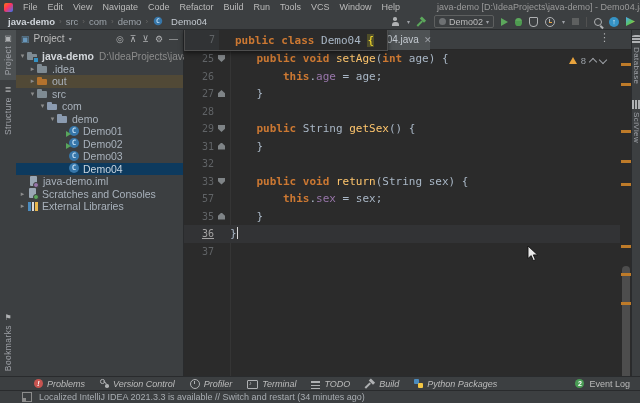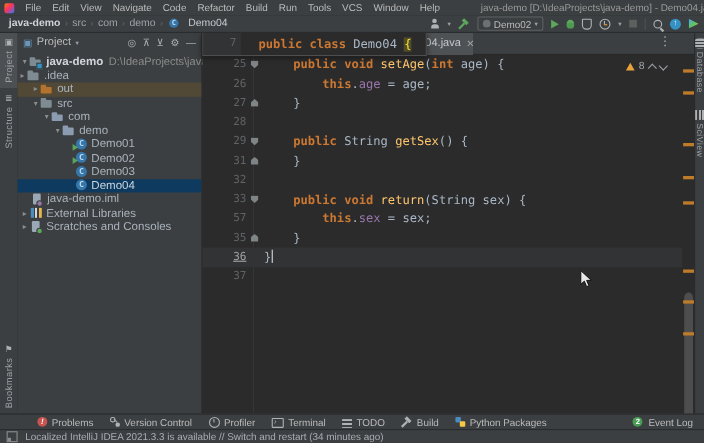--- a/index.html
+++ b/index.html
@@ -91,21 +91,21 @@
   #tab-close{color:#9DA0A6;font-size:9px;}
   #tab-kebab{position:absolute;right:22px;top:2px;color:#AFB1B3;font-size:11px;}
   #context-popup{position:absolute;left:0;top:0;width:204px;height:22px;background:#2B2B2B;border:1px solid #4E4E4E;box-shadow:0 2px 5px rgba(0,0,0,.55);display:flex;align-items:center;z-index:10;font-family:"DejaVu Sans Mono",monospace;font-size:11px;box-sizing:border-box;}
   #context-popup .pnum{width:30px;text-align:right;color:#606366;font-size:10px;flex:none;background:#313335;align-self:stretch;line-height:20px;padding-right:4px;}
   #context-popup .pcode{padding-left:16px;white-space:pre;}
   
   #code{position:absolute;left:0;top:21px;width:436px;bottom:0;font-family:"DejaVu Sans Mono",monospace;font-size:11px;}
   #code::before{content:"";position:absolute;left:46px;top:0;bottom:0;width:1px;background:#353535;}
   .code-line{position:relative;height:17.5px;line-height:17.5px;display:flex;}
   .code-line.current{background:#323335;}
-  .ln{display:inline-block;width:30px;text-align:right;color:#606366;font-size:10px;flex:none;margin-left:10px;}
+  .ln{display:inline-block;width:30px;text-align:right;color:#606366;font-size:10px;flex:none;}
   .code-line.current .ln{color:#A4A3A3;text-decoration:underline;}
   .fold-col{width:16px;flex:none;position:relative;}
   .fold{position:absolute;left:4px;top:5px;width:7px;height:7px;background:#7F8487;}
   .fold.open{clip-path:polygon(0 0,100% 0,100% 55%,50% 100%,0 55%);}
   .fold.close{clip-path:polygon(50% 0,100% 45%,100% 100%,0 100%,0 45%);}
   .code-text{white-space:pre;color:#A9B7C6;}
   .s-k{color:#CC7832;font-weight:bold;}
   .s-m{color:#FFC66D;}
   .s-f{color:#9876AA;}
   .s-t{color:#A9B7C6;}
@@ -132,21 +132,21 @@
   .ic-profiler2{border:1px solid #AFB1B3;border-radius:50%;width:8px;height:8px;}
   .ic-profiler2::before{content:"";position:absolute;left:3.5px;top:1.5px;width:1px;height:3px;background:#AFB1B3;}
   .ic-terminal{border:1px solid #AFB1B3;border-radius:1px;width:9px;height:7px;top:1px;}
   .ic-terminal::before{content:"›";position:absolute;left:1px;top:-1px;font-size:7px;color:#AFB1B3;line-height:7px;}
   .ic-todo{background:repeating-linear-gradient(180deg,#AFB1B3 0 1.5px,transparent 1.5px 3.5px);height:8px;top:1px;}
   .ic-python::before{content:"";position:absolute;left:0;top:0;width:5px;height:5px;background:#4B8BBE;border-radius:1px;}
   .ic-python::after{content:"";position:absolute;right:0;bottom:0;width:5px;height:5px;background:#F5C744;border-radius:1px;}
   #event-log{margin-left:auto;display:flex;align-items:center;gap:5px;padding-right:10px;}
   #event-badge{width:9px;height:9px;border-radius:50%;background:#499C54;color:#FFF;font-size:7px;line-height:9px;text-align:center;font-weight:bold;}
   
-  #statusbar{position:absolute;left:0;top:390px;width:640px;height:13px;background:#3C3F41;border-top:1px solid #292B2D;display:flex;align-items:center;font-size:9px;color:#A8ADB2;box-sizing:border-box;padding:0 6px;}
+  #statusbar{position:absolute;left:0;top:390px;width:640px;height:13px;background:#3C3F41;border-top:1px solid #292B2D;display:flex;align-items:center;font-size:9px;color:#A8ADB2;box-sizing:border-box;padding:0 22px;}
   .ic-toolwin{width:8px;height:8px;border:1px solid #8C8C8C;position:relative;}
   .ic-toolwin::before{content:"";position:absolute;left:0;bottom:0;width:3px;height:3px;background:#8C8C8C;}
   #status-msg{margin-left:7px;white-space:nowrap;}
   #status-right{margin-left:auto;display:flex;align-items:center;gap:11px;}
   .ic-lock{width:6px;height:5px;border:1px solid #AFB1B3;border-radius:1px;position:relative;top:2px;}
   .ic-lock::before{content:"";position:absolute;left:0.5px;top:-4px;width:3px;height:3px;border:1px solid #AFB1B3;border-bottom:none;border-radius:3px 3px 0 0;}
   .ic-hector{width:8px;height:8px;border:1px solid #AFB1B3;border-radius:50%;position:relative;}
   .ic-hector::before{content:"";position:absolute;right:-1px;bottom:-1px;width:3px;height:3px;border-radius:50%;background:#5CA85C;}
   
   #mouse-cursor{position:absolute;left:527px;top:245px;z-index:50;}
@@ -228,21 +228,21 @@
     </div>
     <div id="tree">
         <div class="tree-row" style="padding-left: 2px;">
           <span class="tree-chevron">▾</span>
           <span class="ti ti-folder-project">
             <i class="ov"></i>
           </span>
           <span class="tree-label bold">java-demo</span>
           <span class="tree-suffix">D:\IdeaProjects\java-demo</span>
         </div>
-        <div class="tree-row" style="">
+        <div class="tree-row" style="padding-left: 12px;">
           <span class="tree-chevron">▸</span>
           <span class="ti ti-folder"></span>
           <span class="tree-label">.idea</span>
         </div>
         <div class="tree-row warm" style="padding-left: 12px;">
           <span class="tree-chevron">▸</span>
           <span class="ti ti-folder-excluded"></span>
           <span class="tree-label">out</span>
         </div>
         <div class="tree-row" style="padding-left: 12px;">
@@ -281,29 +281,29 @@
           <span class="tree-label">Demo04</span>
         </div>
         <div class="tree-row" style="padding-left: 12px;">
           <span class="ti ti-file-iml">
             <i class="ov"></i>
           </span>
           <span class="tree-label">java-demo.iml</span>
         </div>
         <div class="tree-row" style="padding-left: 2px;">
           <span class="tree-chevron">▸</span>
+          <span class="ti ti-scratches">
+            <i class="ov"></i>
+          </span>
+          <span class="tree-label">Scratches and Consoles</span>
+        </div>
+        <div class="tree-row" style="padding-left: 2px;">
+          <span class="tree-chevron">▸</span>
           <span class="ti ti-library"></span>
           <span class="tree-label">External Libraries</span>
-        </div>
-        <div class="tree-row" style="padding-left: 2px;">
-          <span class="tree-chevron">▸</span>
-          <span class="ti ti-scratches">
-            <i class="ov"></i>
-          </span>
-          <span class="tree-label">Scratches and Consoles</span>
         </div>
       </div>
   </div>
 
   <div id="editor">
     <div id="tabbar">
       <div id="tab-demo04">
         <span>Demo04.java</span>
         <span id="tab-close">✕</span>
       </div>
@@ -416,21 +416,21 @@
       <span class="vtext">Database</span>
     </div>
     <div class="rstrip-item">
       <i class="tw-ic ic-sciview"></i>
       <span class="vtext">SciView</span>
     </div>
   </div>
 </div>
 
 <div id="toolwindow-bar">
-  <span id="tw-items" style="display:flex;align-items:flex-start;">
+  <span id="tw-items" style="display:flex;align-items:flex-start;font-style:italic;">
       <span class="tw-btn">
         <i class="tw-ic ic-problems"></i>
         <span>Problems</span>
       </span>
       <span class="tw-btn">
         <i class="tw-ic ic-vcs"></i>
         <span>Version Control</span>
       </span>
       <span class="tw-btn">
         <i class="tw-ic ic-profiler2"></i>

